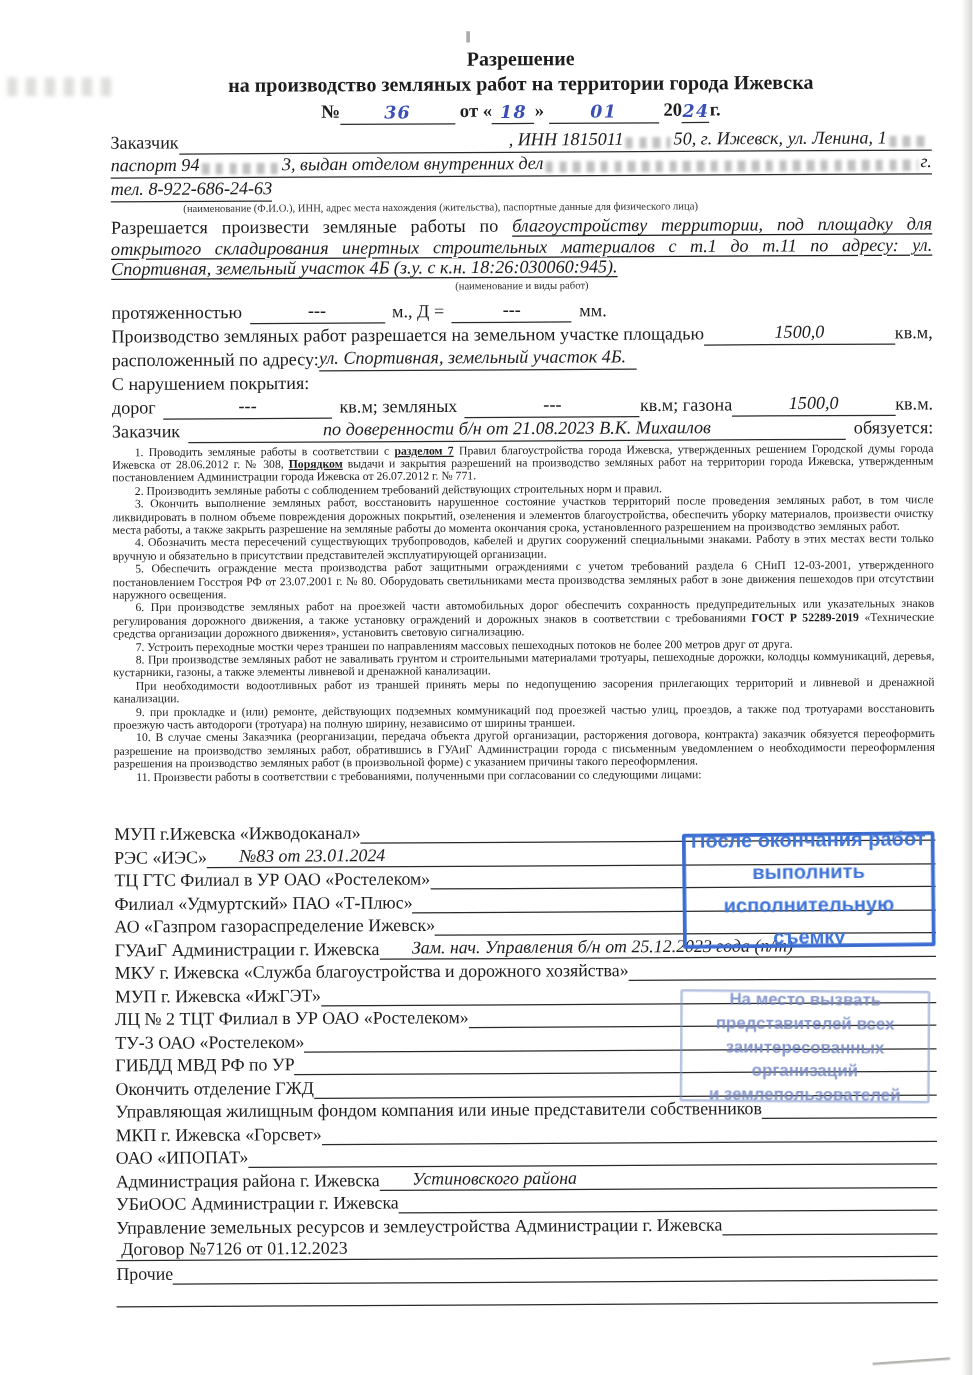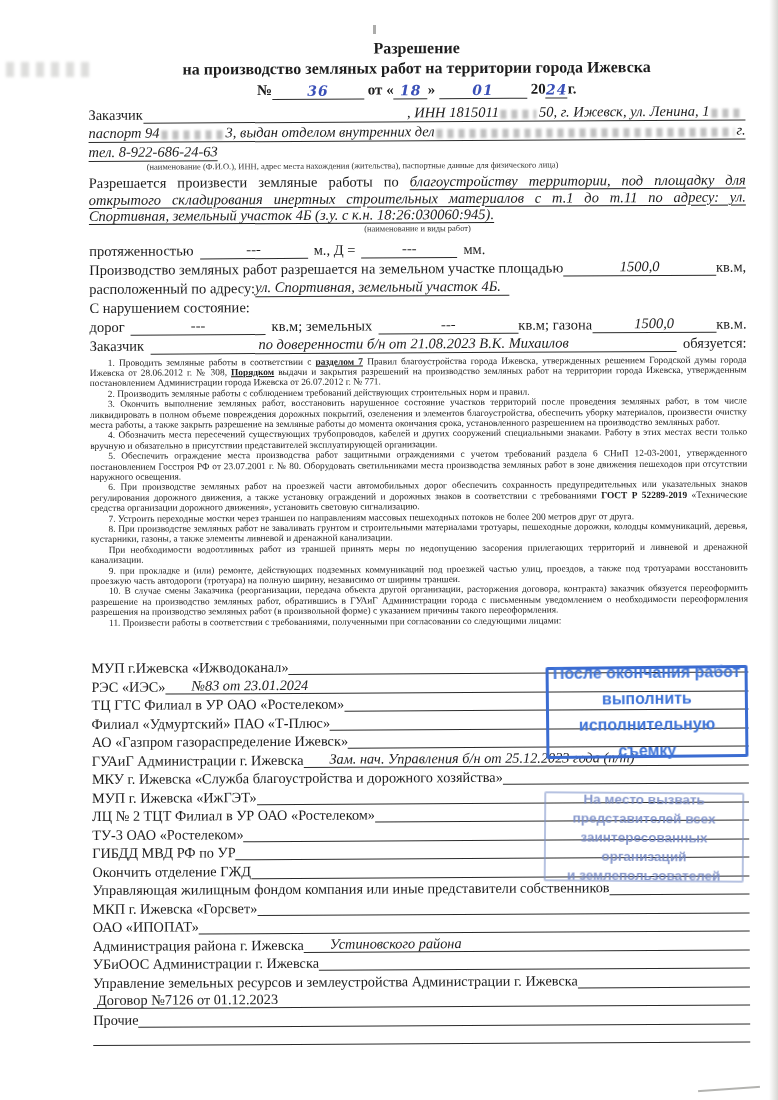--- a/index.html
+++ b/index.html
@@ -115,27 +115,27 @@
       <span class="blk it" style="flex:1 1 auto">1500,0</span>
       <span>кв.м,</span>
     </div>
 
     <div class="frow">
       <span class="lbl">расположенный по адресу: </span>
       <span class="it" style="border-bottom:1px solid #2c2c2c;padding-right:8px">ул. Спортивная, земельный участок 4Б.</span>
     </div>
 
     <div class="frow">
-      <span>С нарушением состояние:</span>
+      <span>С нарушением покрытия:</span>
     </div>
 
     <div class="frow">
       <span>дорог</span>
       <span class="blk" style="width:135px;margin:0 6px">---</span>
-      <span>кв.м; земельных</span>
+      <span>кв.м; земляных</span>
       <span class="blk" style="width:140px;margin-left:6px">---</span>
       <span>кв.м; газона</span>
       <span class="blk it" style="flex:1 1 auto">1500,0</span>
       <span>кв.м.</span>
     </div>
 
     <div class="frow">
       <span>Заказчик</span>
       <span class="blk it" style="flex:1 1 auto;margin:0 6px">по доверенности б/н от 21.08.2023 В.К. Михаилов</span>
       <span>обязуется:</span>

